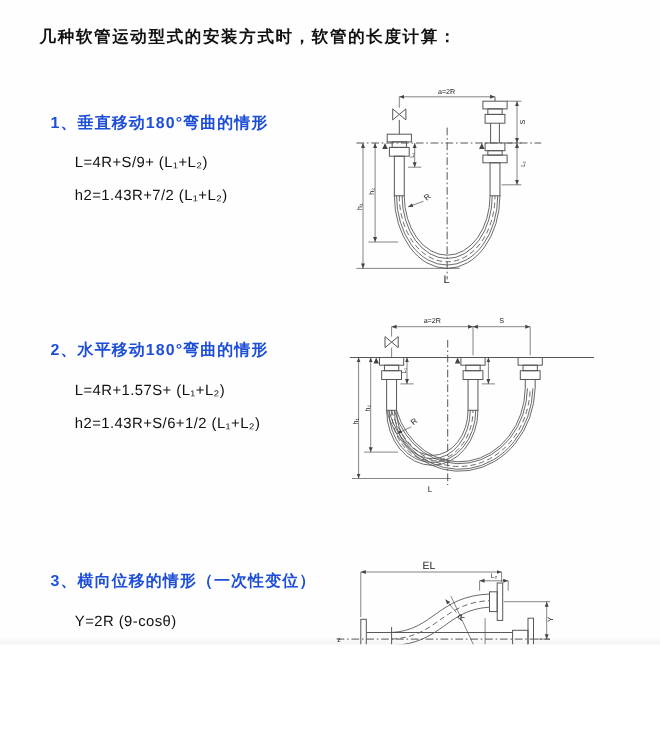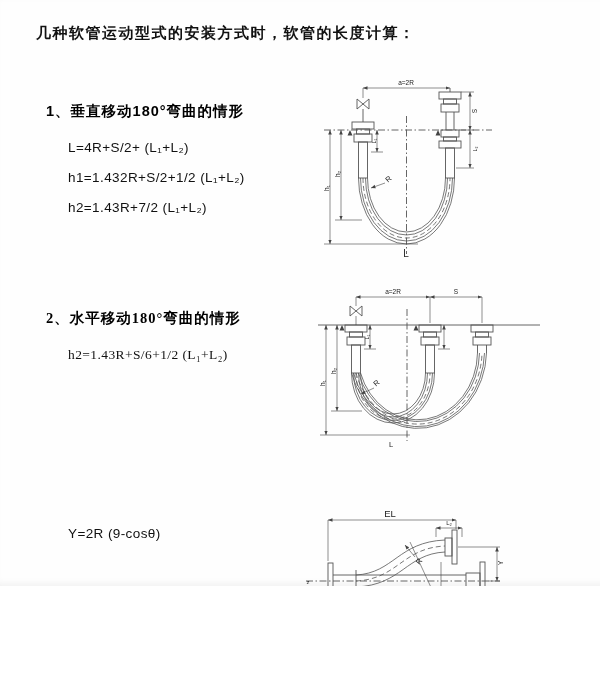--- a/index.html
+++ b/index.html
@@ -9,21 +9,21 @@
     box-shadow: inset -4px -3px 6px rgba(0,0,0,0.05);
     padding-left: 48px;
   }
   .title {
     position:absolute; left:36px; top:24px;
     font-size:15px; font-weight:bold; letter-spacing:1.5px; color:#111;
   }
   .text-block { position:absolute; left:46px; }
   .text-block h2 {
     font-size:14.5px; font-weight:bold; margin:0 0 12px 0;
-    letter-spacing:1px; color:#000000;
+    letter-spacing:1px; color:#1d4ed8;
   }
   .formula {
     font-size:13.5px; padding-left:22px; line-height:30px;
     letter-spacing:0.4px; color:#111;
   }
   svg.diagram { position:absolute; overflow:visible; }
   svg text { font-family:"Liberation Sans", sans-serif; fill:#222; }
   .chain { stroke-dasharray:7 2.5 1.5 2.5; stroke-width:0.55; }
   .dash  { stroke-dasharray:5 3; stroke-width:0.6; }
   .shape { stroke:#555; fill:none; stroke-width:0.9; }
@@ -32,22 +32,21 @@
 </style>
 </head>
 <body>
 
 <div class="canvas">
 
   <div class="title">几种软管运动型式的安装方式时，软管的长度计算：</div>
 
   <section class="text-block" style="top:102px;">
     <h2>1、垂直移动180°弯曲的情形</h2>
-    <div class="formula">L=4R+S/2+ (L₁+L₂)</div>
-    <div class="formula">h1=1.432R+S/2+1/2 (L₁+L₂)</div>
+    <div class="formula">L=4R+S/9+ (L₁+L₂)</div>
     <div class="formula">h2=1.43R+7/2 (L₁+L₂)</div>
   </section>
 
   <svg class="diagram" style="left:310px; top:76px;" width="238" height="186" viewBox="0 0 238 186">
     <defs>
       <marker id="ar1" viewBox="0 0 8 8" refX="7.5" refY="4" markerWidth="8" markerHeight="8" orient="auto-start-reverse">
         <path d="M0,1 L7.5,4 L0,7 z" fill="#444"></path>
       </marker>
       <pattern id="braid1" width="4" height="4" patternUnits="userSpaceOnUse">
         <path d="M0,0 L4,4 M4,0 L0,4" stroke="#888" stroke-width="0.5"></path>
@@ -119,22 +118,23 @@
       <text x="17" y="114" font-size="6.5" transform="rotate(-90 17 112)">h₁</text>
       <text x="28" y="100" font-size="6.5" transform="rotate(-90 28 98)">h₂</text>
       <text x="64" y="67" font-size="5.5" transform="rotate(-90 64 65)">L₁</text>
       <text x="165" y="37" font-size="6.5" transform="rotate(-90 165 35)">S</text>
       <text x="165" y="75" font-size="5.5" transform="rotate(-90 165 73)">L₂</text>
       <text x="80" y="105" font-size="7.5" transform="rotate(-40 80 105)">R</text>
       <text x="96" y="181" font-size="10">L</text>
     </g>
   </svg>
 
-  <section class="text-block" style="top:309px;font-family:Liberation Serif, serif;">
+  <section class="text-block" style="top:309px;">
     <h2>2、水平移动180°弯曲的情形</h2>
+    <div class="formula">L=4R+1.57S+ (L₁+L₂)</div>
     <div class="formula">h2=1.43R+S/6+1/2 (L₁+L₂)</div>
   </section>
 
   <svg class="diagram" style="left:310px; top:283px;" width="238" height="172" viewBox="0 0 238 172">
     <defs>
       <marker id="ar2" viewBox="0 0 8 8" refX="7.5" refY="4" markerWidth="8" markerHeight="8" orient="auto-start-reverse">
         <path d="M0,1 L7.5,4 L0,7 z" fill="#444"></path>
       </marker>
       <pattern id="braid2" width="4" height="4" patternUnits="userSpaceOnUse">
         <path d="M0,0 L4,4 M4,0 L0,4" stroke="#888" stroke-width="0.5"></path>
@@ -216,20 +216,21 @@
       <text x="146" y="11" font-size="6.5">S</text>
       <text x="13" y="102" font-size="6.5" transform="rotate(-90 13 100)">h₁</text>
       <text x="24" y="90" font-size="6.5" transform="rotate(-90 24 88)">h₂</text>
       <text x="57" y="56" font-size="5.5" transform="rotate(-90 57 54)">L₁</text>
       <text x="68" y="102" font-size="7.5" transform="rotate(-40 68 102)">R</text>
       <text x="81" y="164" font-size="7.5">L</text>
     </g>
   </svg>
 
   <section class="text-block" style="top:519px;">
+    <h2>3、横向位移的情形（一次性变位）</h2>
     <div class="formula">Y=2R (9-cosθ)</div>
   </section>
 
   <svg class="diagram" style="left:298px; top:506px;" width="268" height="132" viewBox="0 0 268 132">
     <defs>
       <marker id="ar3" viewBox="0 0 8 8" refX="7.5" refY="4" markerWidth="8" markerHeight="8" orient="auto-start-reverse">
         <path d="M0,1 L7.5,4 L0,7 z" fill="#444"></path>
       </marker>
     </defs>
 

